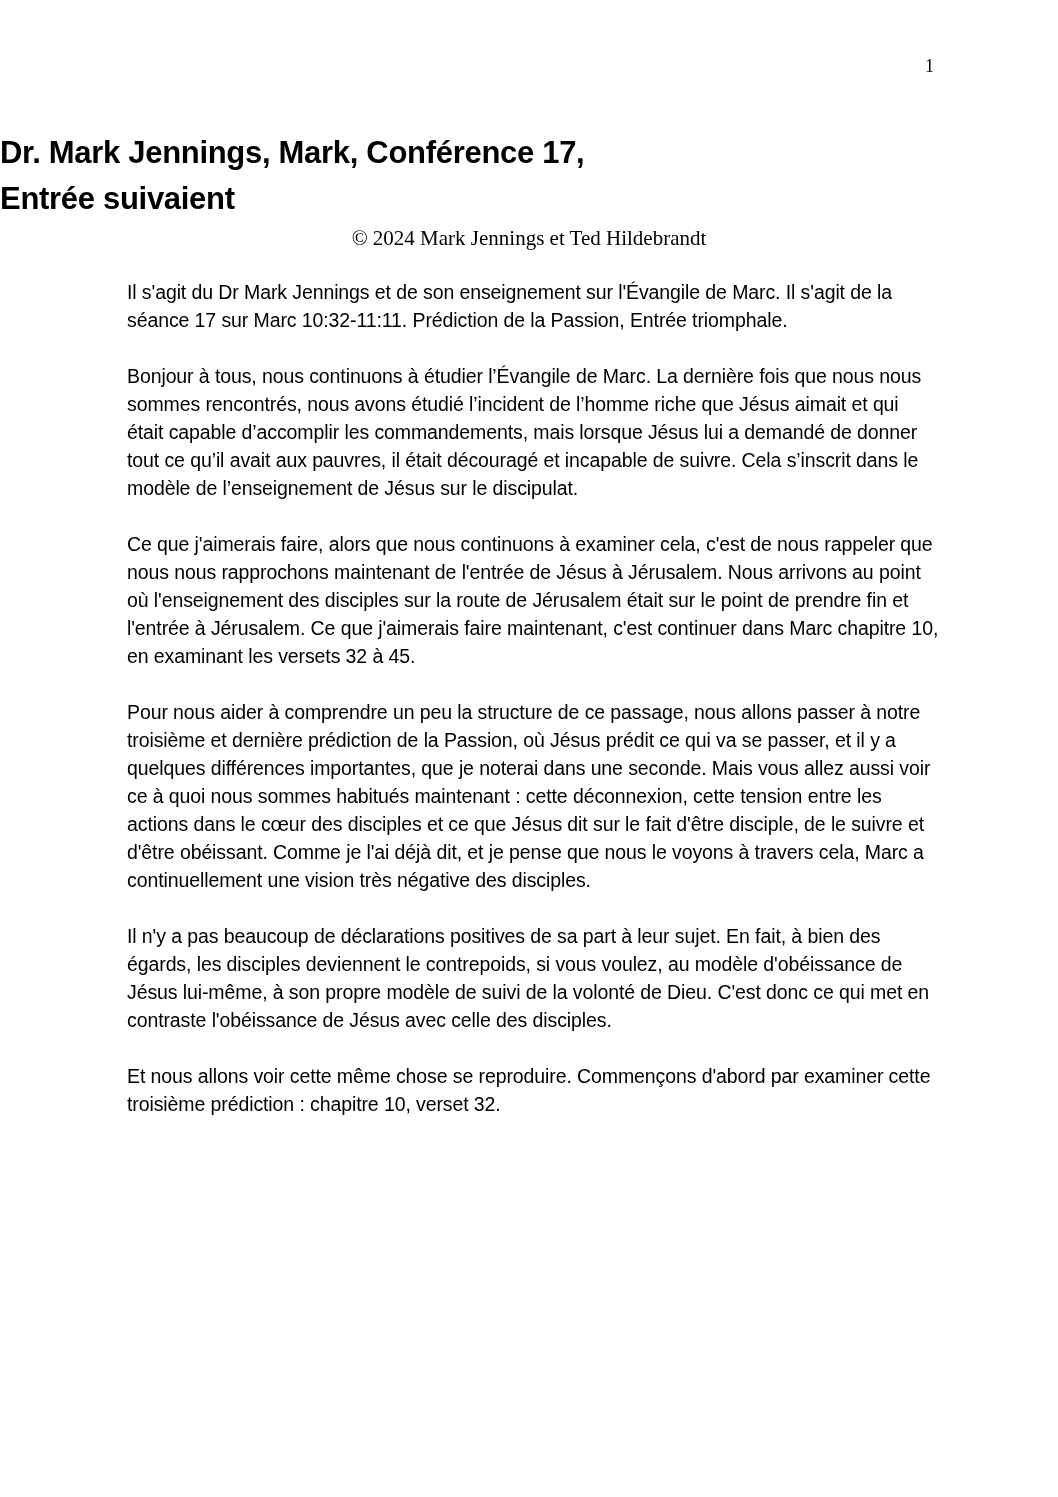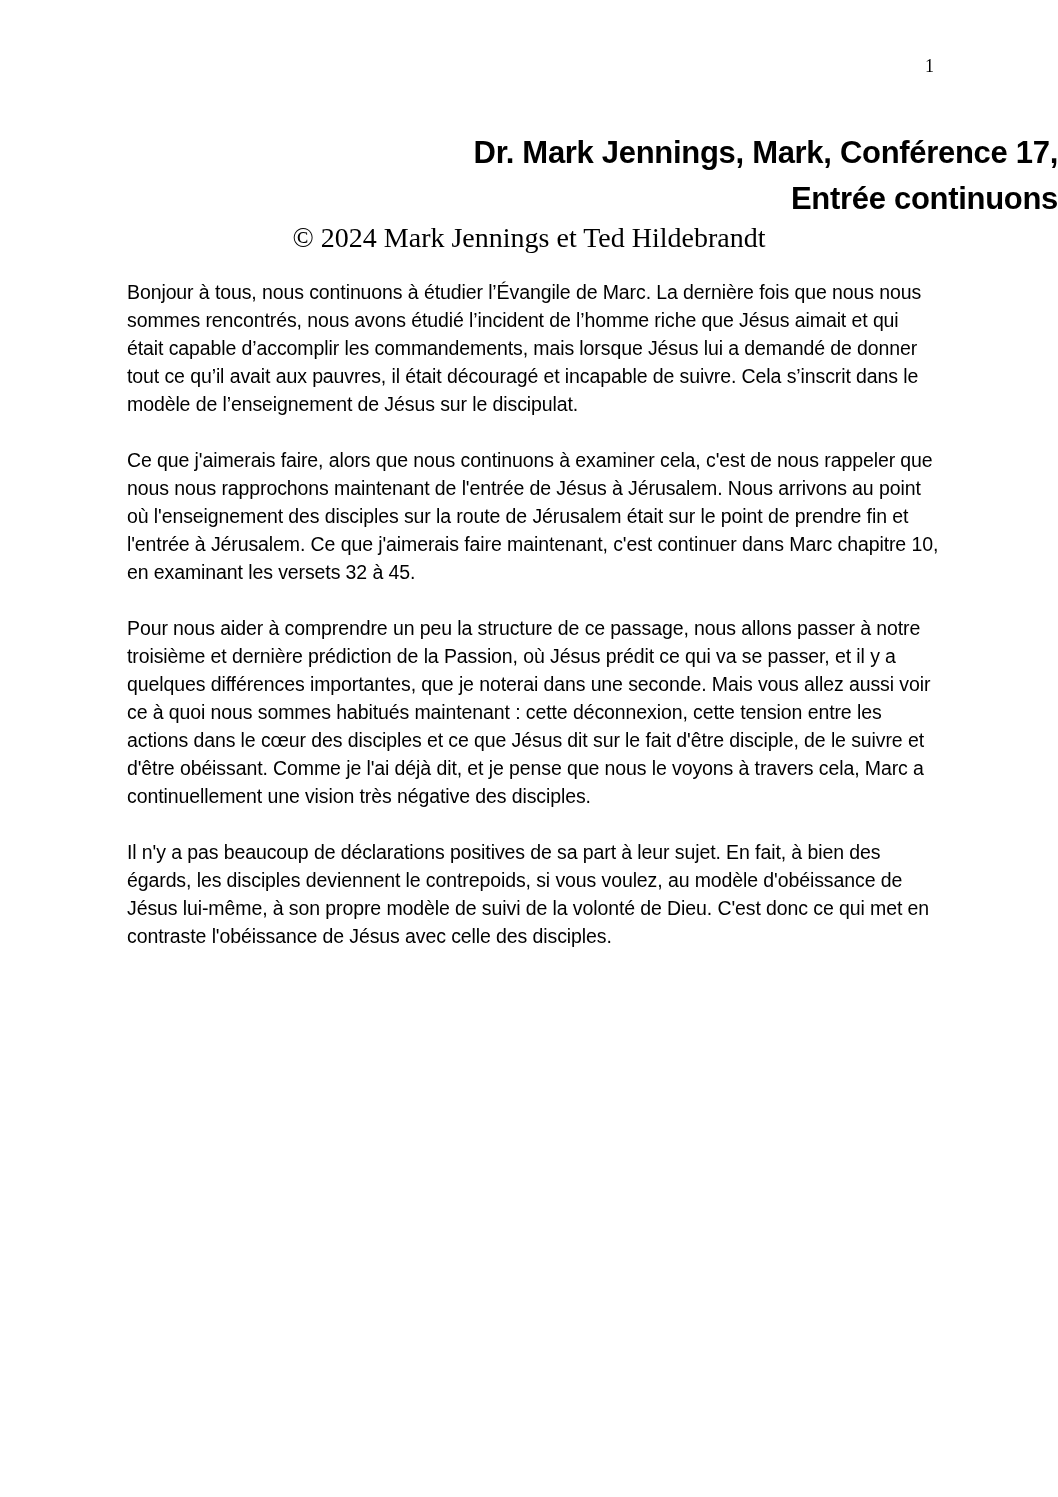--- a/index.html
+++ b/index.html
@@ -19,30 +19,30 @@
   .page-number {
     position: absolute;
     top: 56px;
     right: 124px;
     font-family: "Liberation Serif", serif;
     font-size: 18px;
     color: #000000;
   }
   .title-block {
     padding-top: 130px;
-    text-align: right;
+    text-align: left;
     font-weight: 700;
     font-size: 31px;
     line-height: 46px;
     letter-spacing: -0.3px;
   }
   .copyright {
     text-align: center;
     font-family: "Liberation Serif", serif;
-    font-size: 28px;
+    font-size: 21px;
     line-height: 28px;
     margin-top: 2px;
   }
   .content {
     margin-left: 127px;
     width: 812px;
     margin-top: 26px;
     font-size: 19.5px;
     line-height: 28px;
     letter-spacing: -0.1px;
@@ -54,25 +54,27 @@
 </style>
 </head>
 <body>
 
 <div class="page">
 
   <div class="page-number">1</div>
 
   <div class="title-block">
     <div>Dr. Mark Jennings, Mark, Conférence 17,</div>
-    <div>Entrée continuons</div>
+    <div>Entrée suivaient</div>
   </div>
 
   <div class="copyright">© 2024 Mark Jennings et Ted Hildebrandt</div>
 
   <div class="content">
+    <p>Il s'agit du Dr Mark Jennings et de son enseignement sur l'Évangile de Marc. Il s'agit de la séance 17 sur Marc 10:32-11:11. Prédiction de la Passion, Entrée triomphale.</p>
     <p>Bonjour à tous, nous continuons à étudier l’Évangile de Marc. La dernière fois que nous nous sommes rencontrés, nous avons étudié l’incident de l’homme riche que Jésus aimait et qui était capable d’accomplir les commandements, mais lorsque Jésus lui a demandé de donner tout ce qu’il avait aux pauvres, il était découragé et incapable de suivre. Cela s’inscrit dans le modèle de l’enseignement de Jésus sur le discipulat.</p>
     <p>Ce que j'aimerais faire, alors que nous continuons à examiner cela, c'est de nous rappeler que nous nous rapprochons maintenant de l'entrée de Jésus à Jérusalem. Nous arrivons au point où l'enseignement des disciples sur la route de Jérusalem était sur le point de prendre fin et l'entrée à Jérusalem. Ce que j'aimerais faire maintenant, c'est continuer dans Marc chapitre 10, en examinant les versets 32 à 45.</p>
     <p>Pour nous aider à comprendre un peu la structure de ce passage, nous allons passer à notre troisième et dernière prédiction de la Passion, où Jésus prédit ce qui va se passer, et il y a quelques différences importantes, que je noterai dans une seconde. Mais vous allez aussi voir ce à quoi nous sommes habitués maintenant : cette déconnexion, cette tension entre les actions dans le cœur des disciples et ce que Jésus dit sur le fait d'être disciple, de le suivre et d'être obéissant. Comme je l'ai déjà dit, et je pense que nous le voyons à travers cela, Marc a continuellement une vision très négative des disciples.</p>
     <p>Il n'y a pas beaucoup de déclarations positives de sa part à leur sujet. En fait, à bien des égards, les disciples deviennent le contrepoids, si vous voulez, au modèle d'obéissance de Jésus lui-même, à son propre modèle de suivi de la volonté de Dieu. C'est donc ce qui met en contraste l'obéissance de Jésus avec celle des disciples.</p>
+    <p>Et nous allons voir cette même chose se reproduire. Commençons d'abord par examiner cette troisième prédiction : chapitre 10, verset 32.</p>
   </div>
 
 </div>
 
 </body></html>

